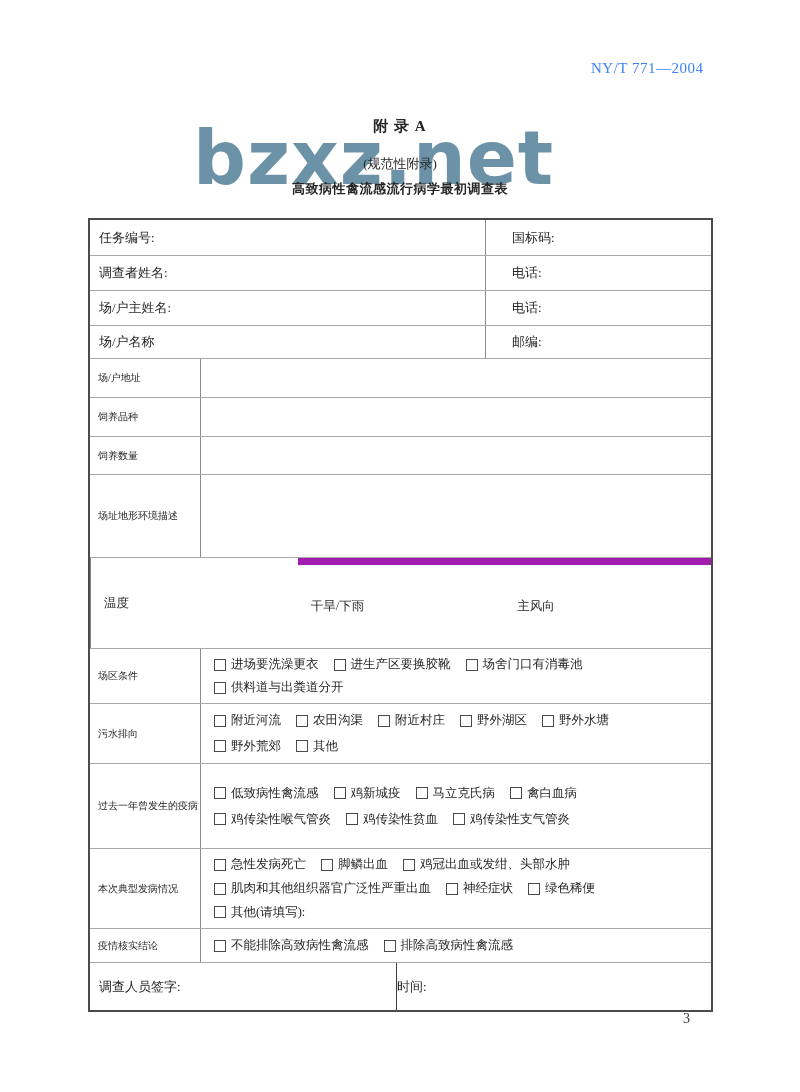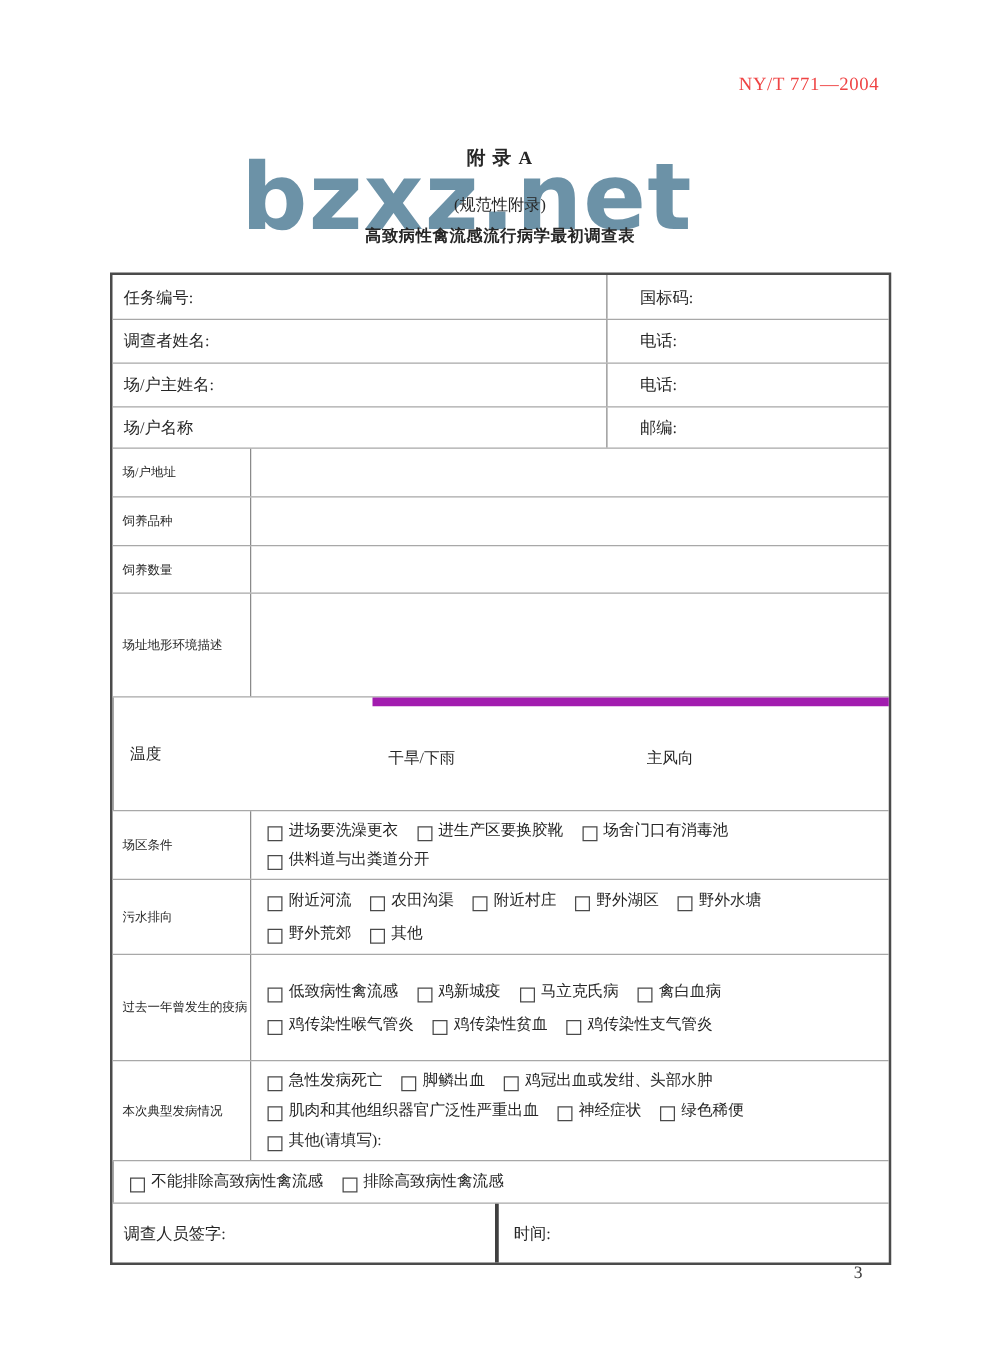--- a/index.html
+++ b/index.html
@@ -3,21 +3,21 @@
 <meta charset="utf-8">
 <style>
   html,body { margin:0; padding:0; background:#e8e8e8; }
   .page {
     position:relative; width:800px; height:1092px; margin:0 auto;
     background:#ffffff; overflow:hidden;
     font-family:"Liberation Serif", serif; color:#262626;
   }
   .doc-number {
     position:absolute; top:60px; left:591px;
-    font-size:15px; letter-spacing:0.5px; color:#ef4444;
+    font-size:15px; letter-spacing:0.5px; color:#3b82f6;
   }
   .watermark {
     position:absolute; top:121px; left:193px;
     font-family:"DejaVu Sans", sans-serif; font-weight:bold;
     font-size:74px; line-height:1; color:#0c4a6e; opacity:0.6;
     letter-spacing:1px; pointer-events:none; user-select:none;
   }
   .title-block { position:absolute; top:117px; left:0; width:100%; text-align:center; }
   .t1 { font-size:15px; font-weight:bold; letter-spacing:1px; margin-bottom:19px; }
   .t2 { font-size:13px; margin-bottom:7px; }
@@ -38,25 +38,25 @@
   .bl { width:110px; padding-left:8px; font-size:10px; display:flex; align-items:center;text-align:right; }
   .bc { flex:1; border-left:1px solid #8a8a8a; display:flex; }
   
   .bc.col { flex-direction:row; }
   .sub { flex:1; display:flex; align-items:center; padding-left:13px; font-size:12.5px; }
   .sub + .sub { border-top:7px solid #a21caf; }
   
   .cbc { flex:1; border-left:1px solid #8a8a8a; display:flex; flex-direction:column;
          justify-content:center; padding:4px 6px 4px 13px; }
   .line { display:flex; align-items:center; gap:15px; height:26px; }
-  .opt { display:inline-flex; align-items:flex-end; gap:5px; font-size:12.5px; white-space:nowrap; }
+  .opt { display:inline-flex; align-items:center; gap:5px; font-size:12.5px; white-space:nowrap; }
   .box { width:10px; height:10px; border:1px solid #4a4a4a; display:inline-block; flex:0 0 auto; background:#fff; }
   
   .fl { width:306px; display:flex; align-items:center; padding-left:9px; }
-  .fr { flex:1; border-left:3px solid #404040; display:flex; align-items:center; padding-left:12px; }
+  .fr { flex:1; border-left:1px solid #404040; display:flex; align-items:center; }
 
   .page-number { position:absolute; top:1011px; left:683px; font-size:14px; color:#3a3a3a; }
 </style>
 </head>
 <body>
 
 <div class="page">
 
   <div class="doc-number">NY/T 771—2004</div>
 
@@ -248,20 +248,21 @@
         <div class="line">
           <span class="opt">
               <span class="box"></span>
               <span>其他(请填写):</span>
             </span>
         </div>
       </div>
     </div>
 
     <div class="row" style="height:34px">
+      <div class="cell bl">疫情核实结论</div>
       <div class="cbc">
         <div class="line">
           <span class="opt">
               <span class="box"></span>
               <span>不能排除高致病性禽流感</span>
             </span>
           <span class="opt">
               <span class="box"></span>
               <span>排除高致病性禽流感</span>
             </span>

